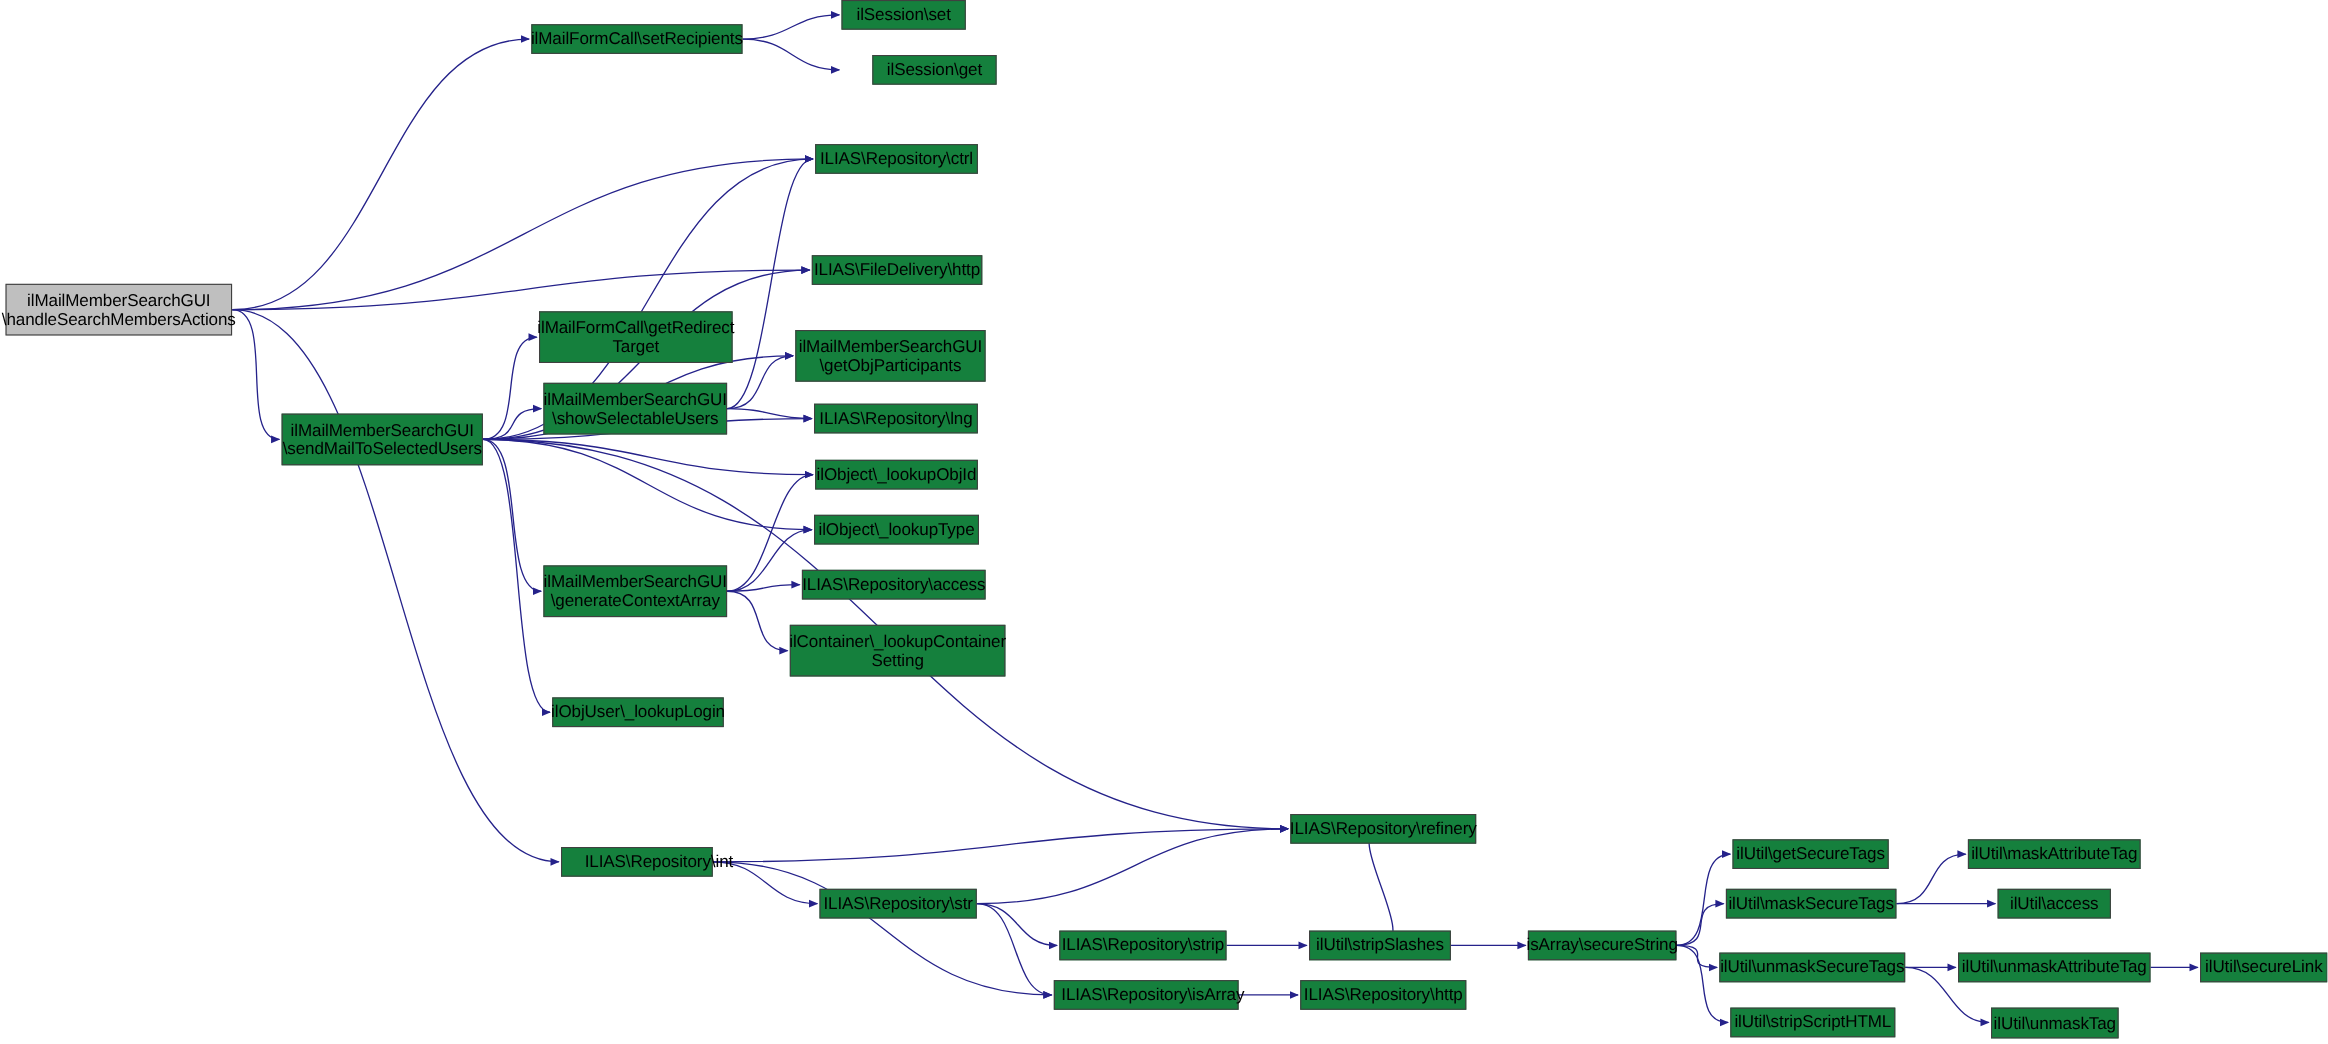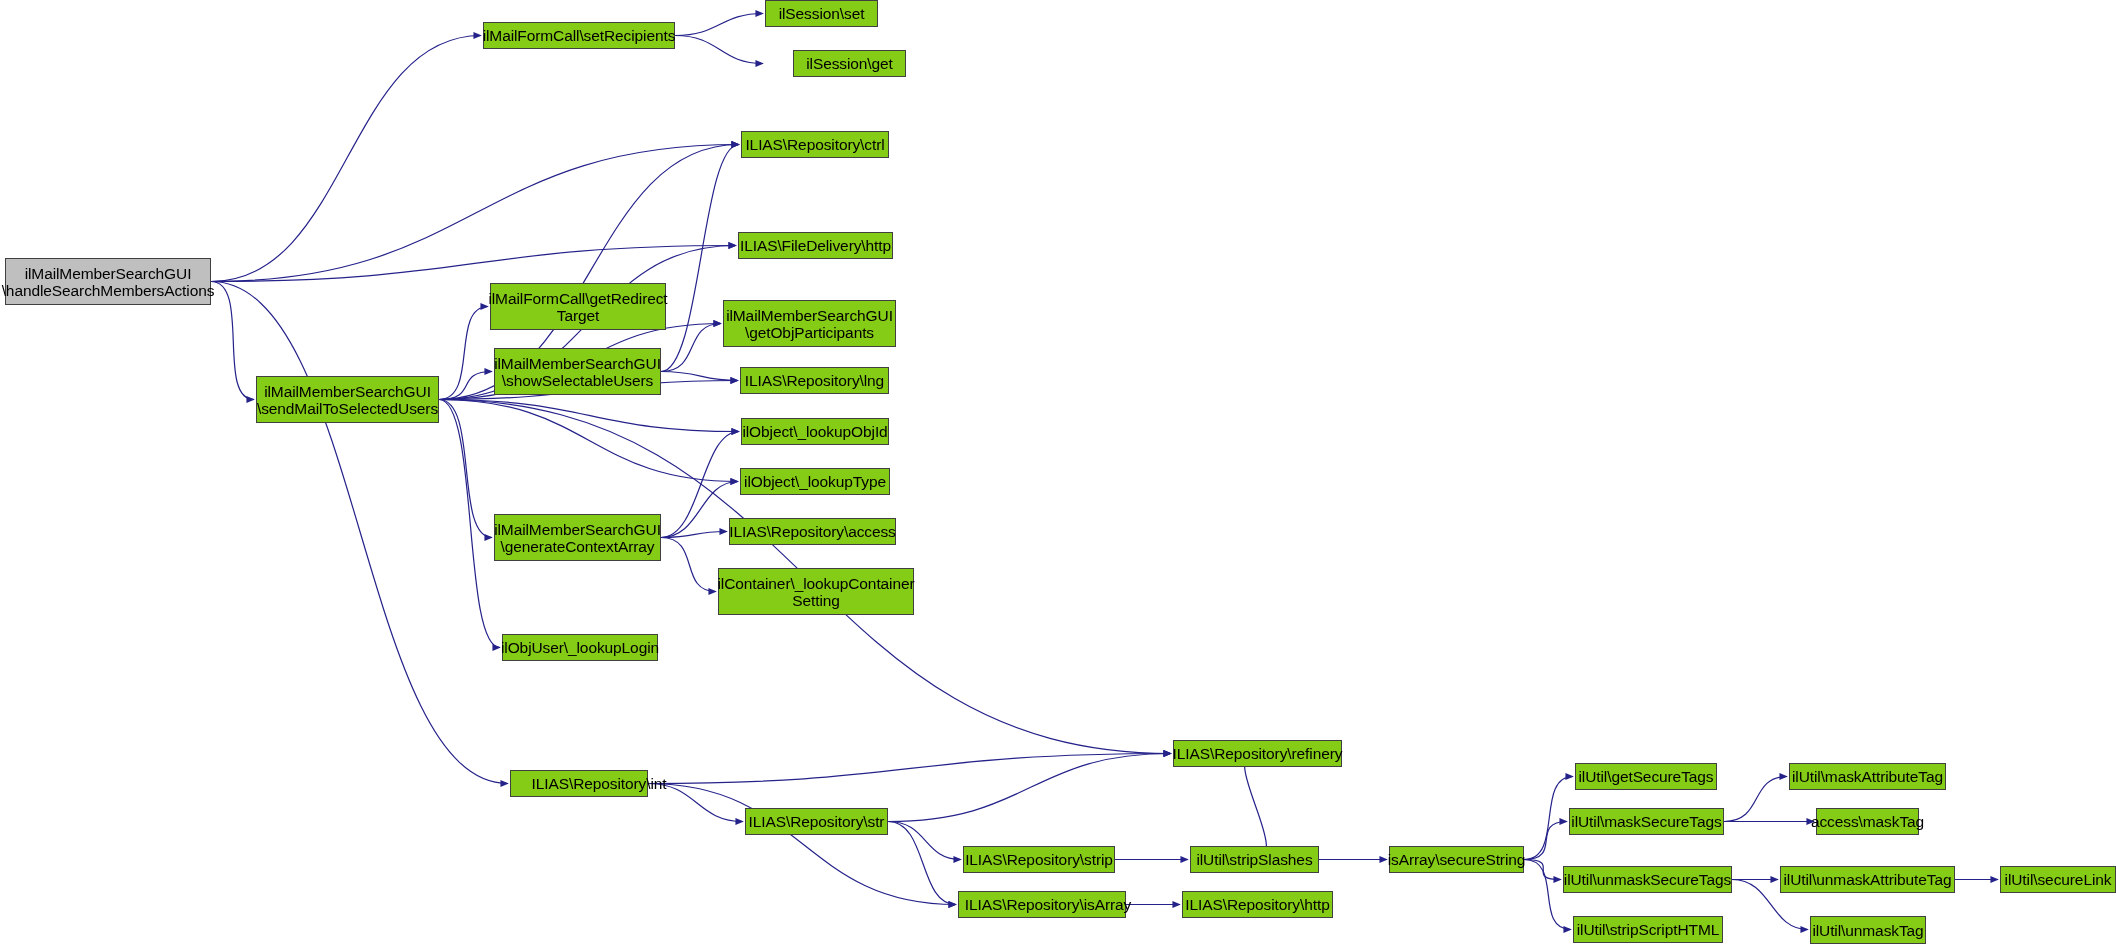--- a/index.html
+++ b/index.html
@@ -21,21 +21,21 @@
     left: 0;
     top: 0;
     width: 2116px;
     height: 949px;
     pointer-events: none;
   }
   .node {
     position: absolute;
     box-sizing: border-box;
     border: 1px solid #404040;
-    background: #84cc16;
+    background: #15803d;
     color: #000000;
     font-size: 15.5px;
     line-height: 17px;
     display: flex;
     align-items: center;
     justify-content: center;
     text-align: center;
     white-space: pre-line;
     letter-spacing: -0.1px;
   }
@@ -132,18 +132,18 @@
       <div class="node" style="left: 958px; top: 891px; width: 168px; height: 27px; padding-left: 12px;">ILIAS\Repository\isArray</div>
       <div class="node" style="left: 1182px; top: 891px; width: 151px; height: 27px;">ILIAS\Repository\http</div>
       <div class="node" style="left: 1173px; top: 740px; width: 169px; height: 27px;">ILIAS\Repository\refinery</div>
       <div class="node" style="left: 1190px; top: 846px; width: 129px; height: 27px;">ilUtil\stripSlashes</div>
       <div class="node" style="left: 1389px; top: 846px; width: 135px; height: 27px;">isArray\secureString</div>
       <div class="node" style="left: 1575px; top: 763px; width: 142px; height: 27px;">ilUtil\getSecureTags</div>
       <div class="node" style="left: 1569px; top: 808px; width: 155px; height: 27px;">ilUtil\maskSecureTags</div>
       <div class="node" style="left: 1563px; top: 866px; width: 169px; height: 27px;">ilUtil\unmaskSecureTags</div>
       <div class="node" style="left: 1573px; top: 916px; width: 150px; height: 27px;">ilUtil\stripScriptHTML</div>
       <div class="node" style="left: 1789px; top: 763px; width: 157px; height: 27px;">ilUtil\maskAttributeTag</div>
-      <div class="node" style="left: 1816px; top: 808px; width: 103px; height: 27px;">access\maskTag</div>
+      <div class="node" style="left: 1816px; top: 808px; width: 103px; height: 27px;">ilUtil\access</div>
       <div class="node" style="left: 1780px; top: 866px; width: 175px; height: 27px;">ilUtil\unmaskAttributeTag</div>
       <div class="node" style="left: 1810px; top: 916px; width: 116px; height: 28px;">ilUtil\unmaskTag</div>
       <div class="node" style="left: 2000px; top: 866px; width: 116px; height: 27px;">ilUtil\secureLink</div>
     </div>
 </div>
 
 </body></html>

